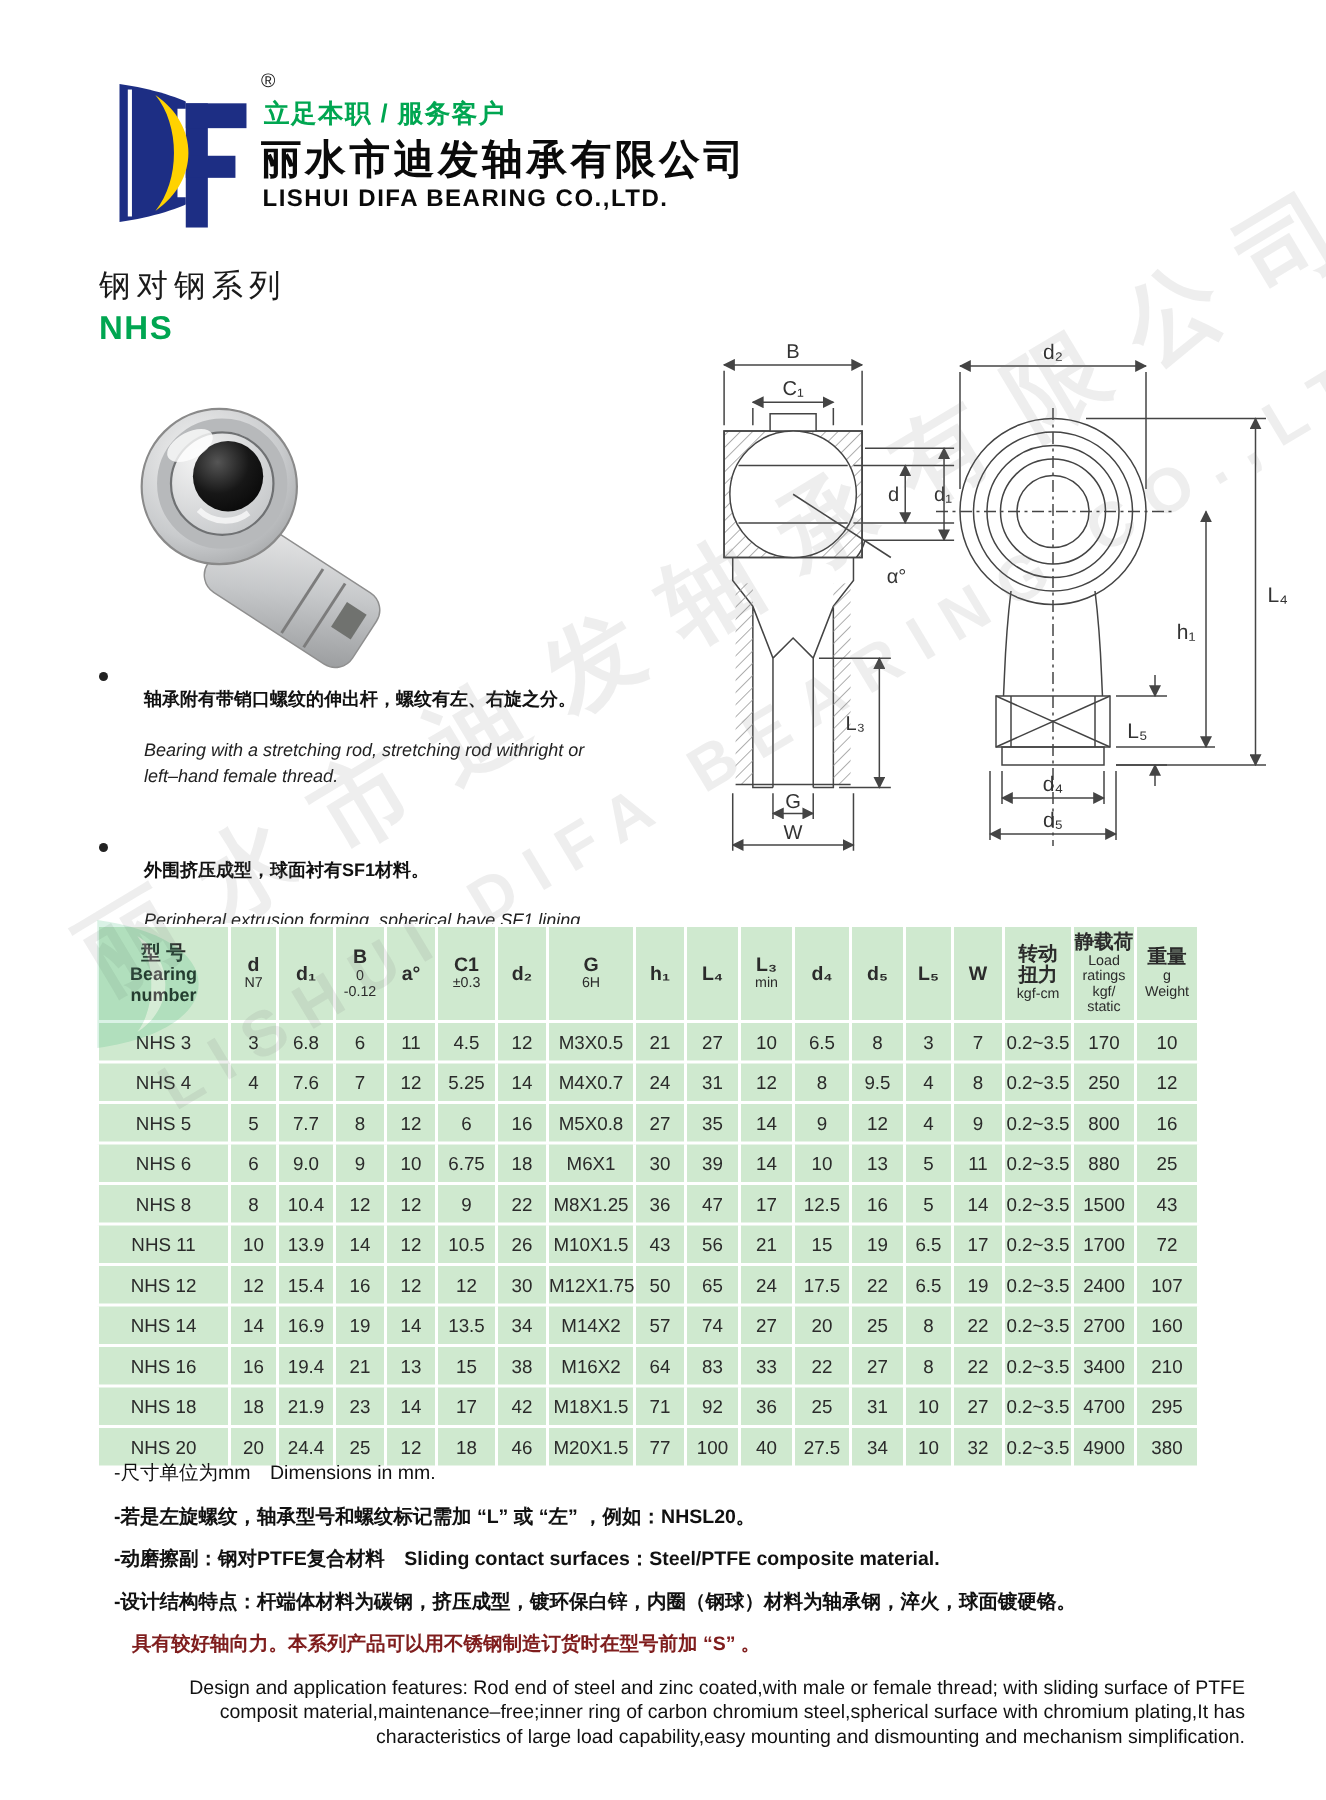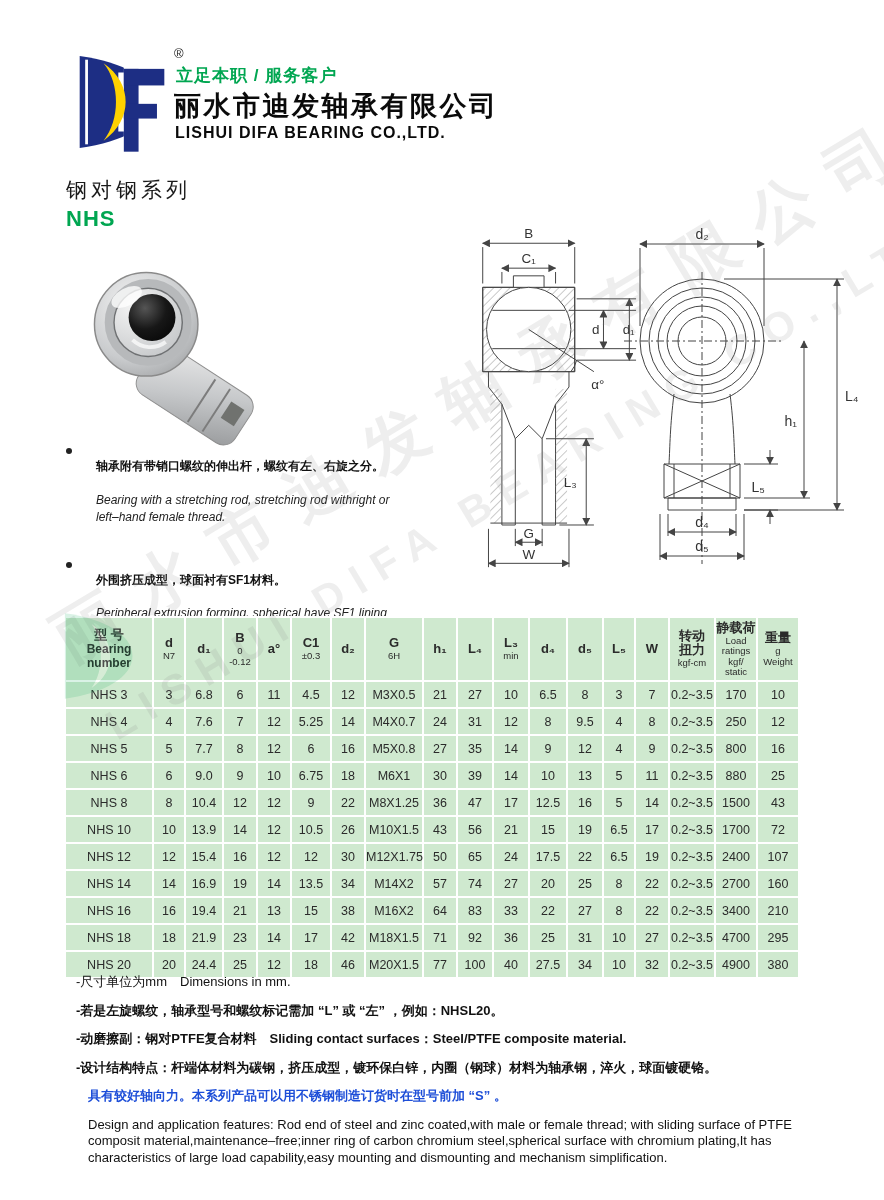--- a/index.html
+++ b/index.html
@@ -39,22 +39,22 @@
        padding:0;color:#2b2b2b;}
   .spec td{height:25px;font-size:12.5px;}
   .spec th{height:62px;}
   .th-main{font-size:13px;font-weight:bold;line-height:14px;white-space:pre-line;}
   .th-sub{font-size:9.5px;font-weight:normal;line-height:10.5px;white-space:pre-line;margin-top:1px;}
   .spec th:first-child .th-sub{font-size:12px;line-height:13.5px;font-weight:bold;}
   
   .notes{position:absolute;left:64px;top:962px;width:778px;z-index:2;}
   .note{margin:12px;font-size:13px;line-height:16.5px;white-space:pre-line;color:#111;}
   .note-zh{font-weight:bold;}
-  .note-green{color:#1d4ed8;font-weight:bold;padding-left:12px;}
-  .note-en{padding-left:12px;}
+  .note-green{color:#7f1d1d;font-weight:bold;padding-left:12px;}
+  .note-en{padding-left:12px;text-align:right;}
 </style>
 </head>
 <body>
 
 <div class="page">
 
   <svg width="0" height="0" style="position:absolute" aria-hidden="true">
     <defs>
       <marker id="ar" viewBox="0 0 10 10" refX="9" refY="5" markerWidth="8" markerHeight="8" orient="auto-start-reverse">
         <path d="M0,0 L10,5 L0,10 z" fill="#444"></path>
@@ -444,21 +444,21 @@
           <td>17</td>
           <td>12.5</td>
           <td>16</td>
           <td>5</td>
           <td>14</td>
           <td>0.2~3.5</td>
           <td>1500</td>
           <td>43</td>
         </tr>
         <tr>
-          <td>NHS 10</td>
+          <td>NHS 11</td>
           <td>10</td>
           <td>13.9</td>
           <td>14</td>
           <td>12</td>
           <td>10.5</td>
           <td>26</td>
           <td>M10X1.5</td>
           <td>43</td>
           <td>56</td>
           <td>21</td>

